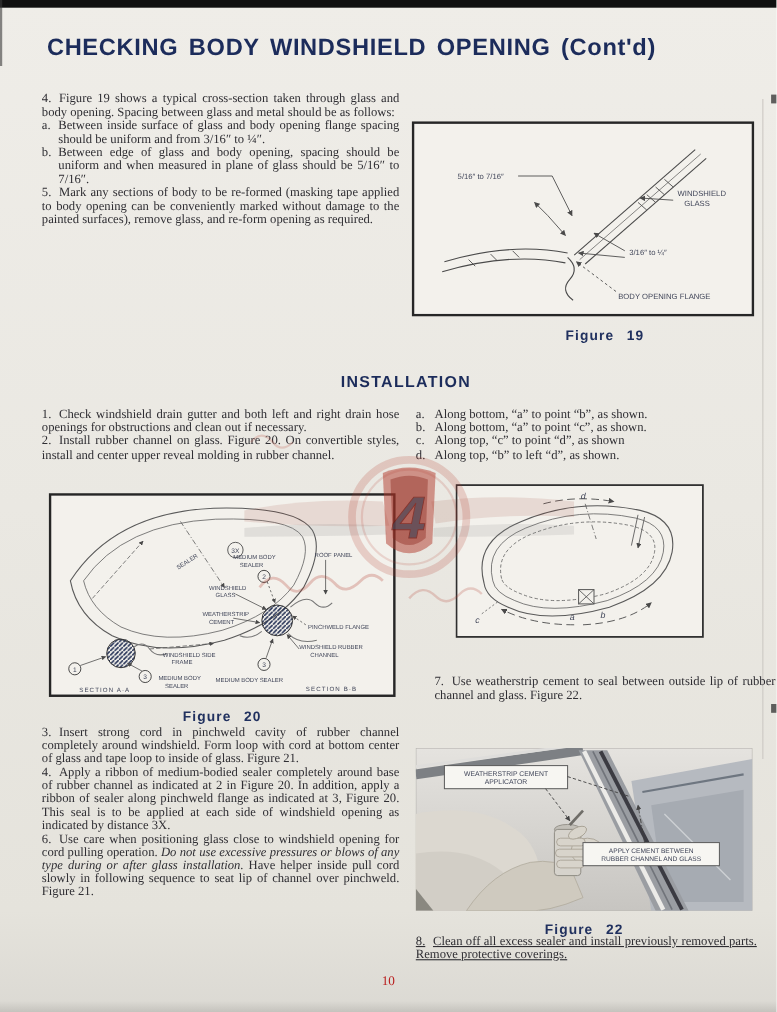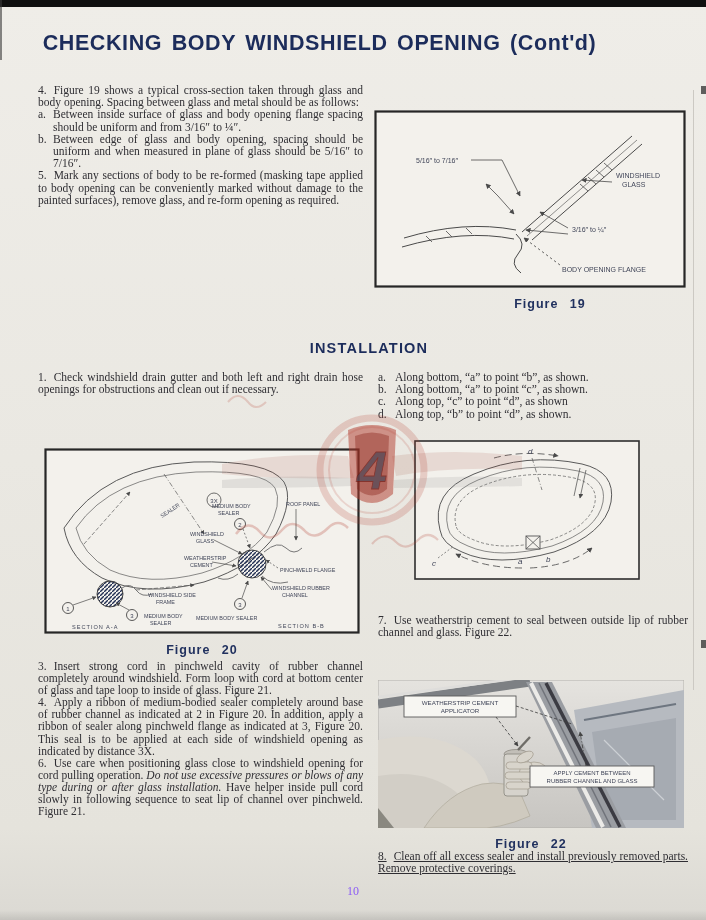--- a/index.html
+++ b/index.html
@@ -35,21 +35,21 @@
   .ital{font-style:italic;margin-top:29px;}
 
   .figure{position:absolute;}
   .figure .caption{
     text-align:center;font-family:"Liberation Sans", sans-serif;font-weight:700;
     font-size:12.5px;letter-spacing:1px;word-spacing:7px;color:#21315f;margin-top:5px;
   }
   svg text{font-family:"Liberation Sans", sans-serif;fill:#414659;}
   .pagenum{
     position:absolute;left:0;top:884px;width:706px;text-align:center;
-    font-size:12px;color:#8b5cf6;
+    font-size:12px;color:#b91c1c;
   }
   .watermark{position:absolute;left:222px;top:386px;width:300px;height:176px;pointer-events:none;}
 </style>
 </head>
 <body>
 
 <div class="topbar"></div>
 <div class="left-sliver"></div>
 <div class="edge-line"></div>
 <div class="edge-tick" style="top:86px;"></div>
@@ -105,27 +105,28 @@
     <text x="198" y="122" font-size="7">3/16″ to ¼″</text>
     <text x="188" y="162" font-size="7">BODY OPENING FLANGE</text>
   </svg>
   <div class="caption">Figure 19</div>
 </div>
 
 <h2 class="heading2">INSTALLATION</h2>
 
 <div class="txtblock" style="left:38px;top:371px;width:325px;">
   <p class="step"><span class="num">1.</span><span>Check windshield drain gutter and both left and right drain hose openings for obstructions and clean out if necessary.</span></p>
+  <p class="step"><span class="num">2.</span><span>Install rubber channel on glass. Figure 20. On convertible styles, install and center upper reveal molding in rubber channel.</span></p>
 </div>
 
 <div class="txtblock" style="left:378px;top:371px;width:312px;text-align:left;">
   <p class="seq"><span class="num">a.</span><span>Along bottom, “a” to point “b”, as shown.</span></p>
   <p class="seq"><span class="num">b.</span><span>Along bottom, “a” to point “c”, as shown.</span></p>
   <p class="seq"><span class="num">c.</span><span>Along top, “c” to point “d”, as shown</span></p>
-  <p class="seq"><span class="num">d.</span><span>Along top, “b” to point “d”, as shown.</span></p>
+  <p class="seq"><span class="num">d.</span><span>Along top, “b” to left “d”, as shown.</span></p>
 </div>
 
 <div class="figure" style="left:44px;top:448px;width:316px;">
   <svg width="316" height="186" viewBox="0 0 316 186">
     <defs>
       <marker id="ar20" viewBox="0 0 8 8" refX="7" refY="4" markerWidth="6" markerHeight="6" orient="auto">
           <path d="M0 0 L8 4 L0 8 z" fill="#4a4a4a"></path>
         </marker>
       <pattern id="h20" patternUnits="userSpaceOnUse" width="4" height="4">
           <path d="M0 4 L4 0" stroke="#233054" stroke-width="1.4"></path>
@@ -218,21 +219,21 @@
     <text x="132" y="122" font-size="8" font-style="italic">b</text>
   </svg>
 </div>
 
 <div class="txtblock" style="left:38px;top:660px;width:325px;line-height:12.1px;">
   <p class="step"><span class="num">3.</span><span>Insert strong cord in pinchweld cavity of rubber channel completely around windshield. Form loop with cord at bottom center of glass and tape loop to inside of glass. Figure 21.</span></p>
   <p class="step"><span class="num">4.</span><span>Apply a ribbon of medium-bodied sealer completely around base of rubber channel as indicated at 2 in Figure 20. In addition, apply a ribbon of sealer along pinchweld flange as indicated at 3, Figure 20. This seal is to be applied at each side of windshield opening as indicated by distance 3X.</span></p>
   <p class="step"><span class="num">6.</span><span>Use care when positioning glass close to windshield opening for cord pulling operation. </span><span class="ital">Do not use excessive pressures or blows of any type during or after glass installation.</span><span> Have helper inside pull cord slowly in following sequence to seat lip of channel over pinchweld. Figure 21.</span></p>
 </div>
 
-<div class="txtblock" style="left:378px;top:614px;width:310px;">
+<div class="txtblock" style="left:395px;top:614px;width:310px;">
   <p class="step"><span class="num">7.</span><span>Use weatherstrip cement to seal between outside lip of rubber channel and glass. Figure 22.</span></p>
 </div>
 
 <div class="figure" style="left:378px;top:680px;width:306px;">
   <svg width="306" height="148" viewBox="0 0 306 148">
     <defs>
       <linearGradient id="pg22" x1="0" y1="0" x2="0" y2="1">
         <stop offset="0" stop-color="#e5e3df"></stop>
           <stop offset="1" stop-color="#c7c5c1"></stop>
       </linearGradient>

